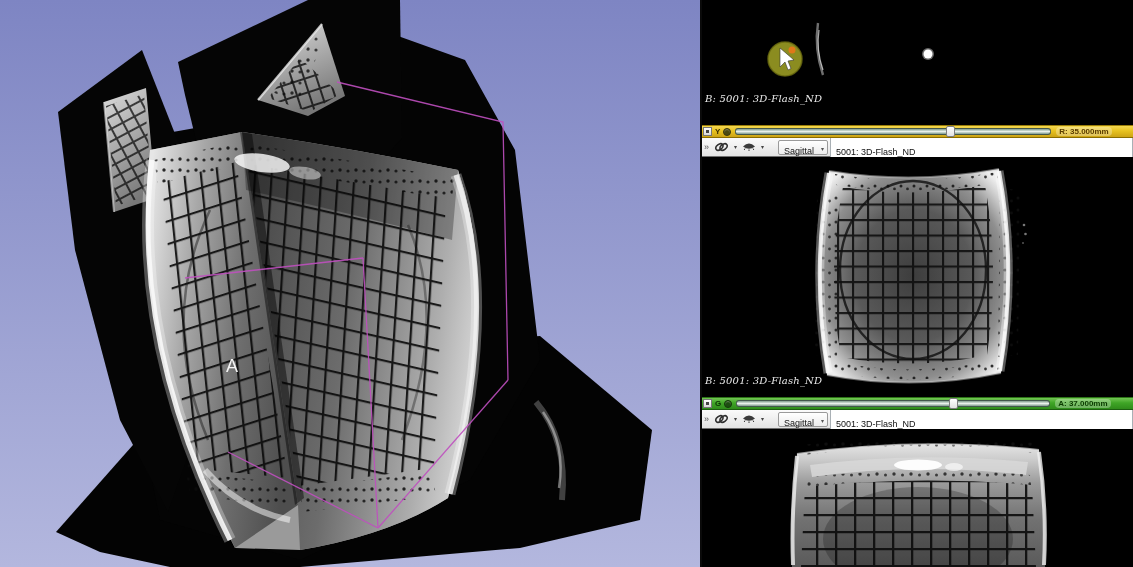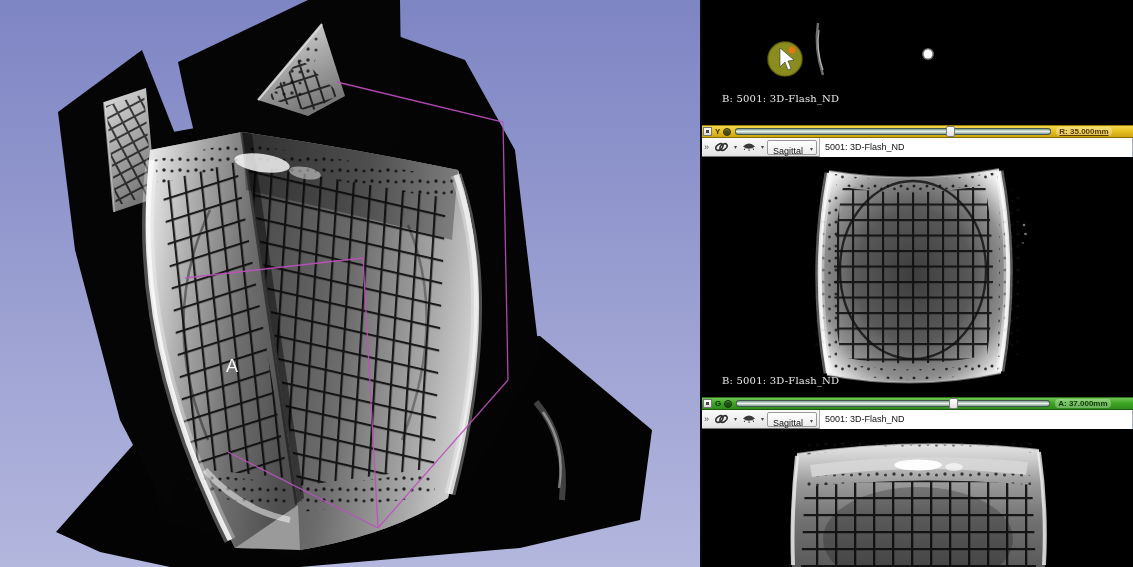--- a/index.html
+++ b/index.html
@@ -6,23 +6,23 @@
   #screen{position:relative;width:1133px;height:567px;overflow:hidden;
     font-family:"Liberation Sans",sans-serif;display:flex;}
   
   #view3d{position:relative;width:700px;height:567px;flex:0 0 700px;}
   #view3d svg{display:block;}
   
   #rightpanel{position:relative;width:433px;height:567px;flex:1;
     border-left:2px solid #0a0a0a;display:flex;flex-direction:column;background:#000;}
   .sliceview{position:relative;background:#000;overflow:hidden;}
   .sliceview svg{display:block;}
-  .slice-label{position:absolute;left:20px;color:#e9e9e9;
+  .slice-label{position:absolute;left:3px;color:#e9e9e9;
     font-family:"DejaVu Serif",serif;font-size:10px;letter-spacing:.2px;
-    text-shadow:0 0 2px #000;white-space:nowrap;}
+    text-shadow:0 0 2px #000;white-space:nowrap;font-style:italic;}
   #view-top{height:125px;}
   #view-top .slice-label{top:93px;}
   #view-mid{height:240px;}
   #view-mid .slice-label{top:218px;}
   #view-bot{height:138px;}
   
   .ctrlbar{height:13px;display:flex;align-items:center;padding:0 2px 0 1px;
     box-sizing:border-box;position:relative;}
   .bar-yellow{background:linear-gradient(#f4d851,#e7c220 45%,#cda414);
     border-top:1px solid #9a7d08;border-bottom:1px solid #8a6d00;}
@@ -41,36 +41,36 @@
   .groove{position:relative;height:7px;border-radius:3px;flex:0 0 auto;
     background:linear-gradient(#7e9a8c,#e8f0ea 50%,#7e9a8c);
     border:1px solid rgba(40,60,48,.75);box-sizing:border-box;}
   .bar-yellow .groove{width:316px;}
   .bar-green .groove{width:314px;}
   .handle{position:absolute;top:-3px;width:9px;height:11px;margin-left:-4px;
     background:linear-gradient(#fff,#e2e2e2);border:1px solid #7d7d7d;
     border-radius:2px;box-sizing:border-box;}
   .readout{font-size:8px;font-weight:bold;margin-left:5px;white-space:nowrap;
     padding:0 3px;border-radius:4px;background:rgba(255,255,255,.3);flex:0 0 auto;}
-  .bar-yellow .readout{color:#5a3c00;text-decoration:underline;}
+  .bar-yellow .readout{color:#5a3c00;}
   .bar-green .readout{color:#0b3a00;}
   
   .toolbar{height:19px;background:linear-gradient(#fbfbfb,#e3e3e3);
     border-bottom:1px solid #6f6f6f;display:flex;align-items:center;
     padding:0 1px 0 1px;box-sizing:border-box;gap:2px;}
   .grip{font-size:9px;color:#555;line-height:1;margin:0 1px;flex:0 0 auto;cursor:default;}
   .tbtn{display:flex;align-items:center;justify-content:center;height:15px;
     padding:0 2px;border-radius:2px;flex:0 0 auto;}
   .tinyarrow{font-size:6px;color:#444;line-height:1;flex:0 0 auto;margin:0 1px;}
   .combo{position:relative;height:15px;background:linear-gradient(#fff,#ededed);
     border:1px solid #9a9a9a;border-radius:2px;font-size:9px;color:#111;
-    display:flex;align-items:center;padding:8px 13px 0 5px;box-sizing:border-box;flex:0 0 auto;}
+    display:flex;align-items:center;padding:8px 13px 0 5px;box-sizing:border-box;flex:0 0 auto;margin-left:11px;}
   .combo .carrow{position:absolute;right:3px;top:4px;font-size:6px;color:#555;}
   .volfield{height:15px;background:#fff;border:1px solid #a9b0b5;border-radius:2px;
-    font-size:9px;color:#111;display:flex;align-items:center;padding:16px 5px;
+    font-size:9px;color:#111;display:flex;padding:16px 5px;
     box-sizing:border-box;flex:1;margin-right:1px;white-space:nowrap;overflow:hidden;}
 </style>
 </head>
 <body>
 
 <div id="screen">
 
   <div id="view3d">
     <svg width="700" height="567" viewBox="0 0 700 567">
       <defs>

